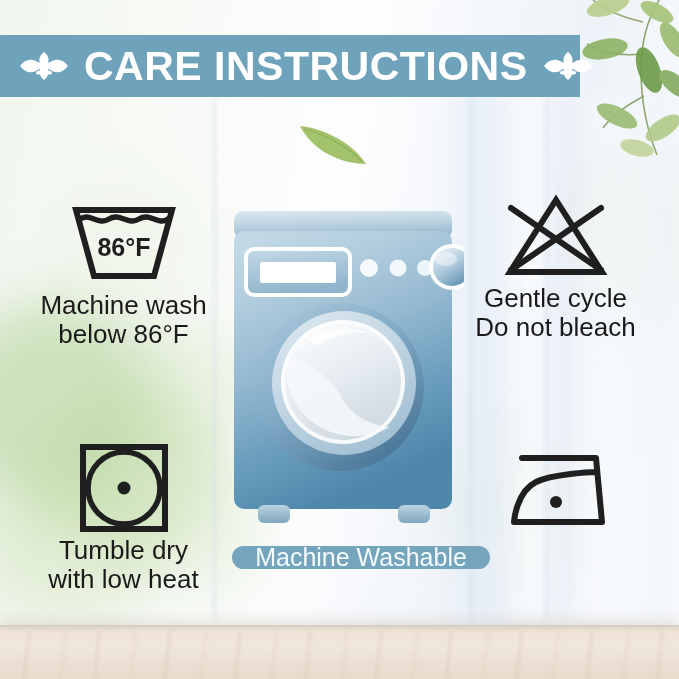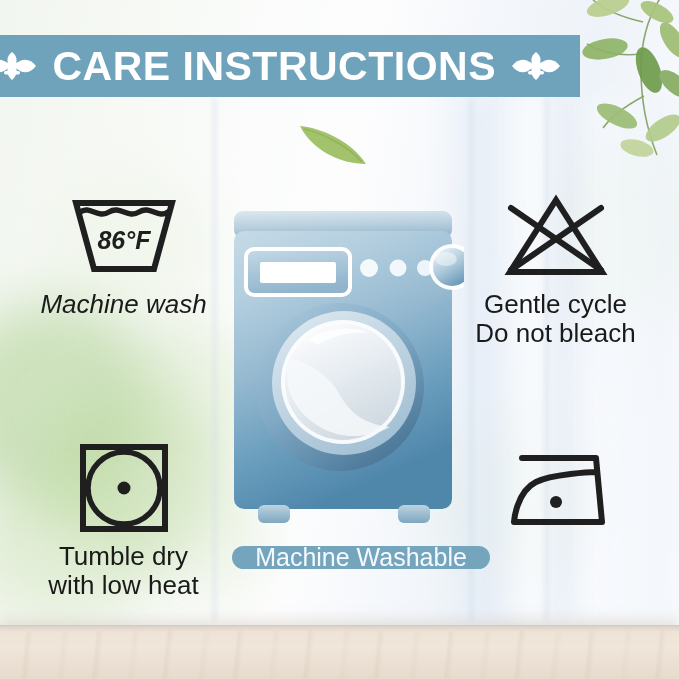--- a/index.html
+++ b/index.html
@@ -116,21 +116,21 @@
   
   .banner {
     position: absolute;
     left: 0;
     top: 35px;
     width: 580px;
     height: 62px;
     background: #6fa3bc;
     display: flex;
     align-items: center;
-    justify-content: flex-end;
+    justify-content: space-between;
     gap: 14px;
     box-sizing: border-box;
     padding: 0 18px;
   }
   .banner-title {
     color: #ffffff;
     font-size: 41px;
     font-weight: bold;
     letter-spacing: .5px;
     white-space: nowrap;
@@ -144,35 +144,35 @@
   .leaf-sprig { position: absolute; pointer-events: none; }
   .sprig-tr { right: -6px; top: -8px; width: 140px; height: 165px; }
   .float-leaf { left: 296px; top: 120px; width: 74px; height: 48px; }
 
   
   .cell {
     position: absolute;
     width: 215px;
     text-align: center;
   }
-  .cell-tl { left: 16px;  top: 188px; font-style: italic; }
+  .cell-tl { left: 16px;  top: 195px; }
   .cell-tr { left: 448px; top: 188px; }
   .cell-bl { left: 16px;  top: 440px; }
   .cell-br { left: 448px; top: 440px; }
 
   .sym {
     height: 96px;
     display: flex;
     align-items: center;
     justify-content: center;
   }
   .sym svg { display: block; }
 
   .cap {
-    margin-top: 6px;
+    margin-top: 0;
     color: #1a1a1a;
     font-size: 26px;
     line-height: 29px;
     font-family: "Liberation Sans", sans-serif;
     white-space: nowrap;
   }
 
   
   .machine {
     position: absolute;
@@ -290,20 +290,21 @@
 
   <div class="cell cell-tl">
     <div class="sym">
       <svg width="116" height="86" viewBox="0 0 116 86">
         <path d="M10 10 L106 10 L88 76 L28 76 Z" fill="none" stroke="#1f1f1f" stroke-width="6" stroke-linejoin="miter"></path>
         <path d="M14 19 C24 12 32 26 43 19 C54 12 62 26 73 19 C84 12 92 26 102 19" fill="none" stroke="#1f1f1f" stroke-width="5.5" stroke-linecap="round"></path>
         <text x="58" y="56" text-anchor="middle" font-family="Liberation Sans, sans-serif" font-size="25" font-weight="bold" fill="#1f1f1f">86°F</text>
       </svg>
     </div>
     <div class="cap">Machine wash</div>
+    <div class="cap" style="margin-top:0;">below 86°F</div>
   </div>
 
   <div class="cell cell-bl">
     <div class="sym">
       <svg width="96" height="96" viewBox="0 0 96 96">
         <rect x="7" y="7" width="82" height="82" fill="none" stroke="#1f1f1f" stroke-width="6"></rect>
         <circle cx="48" cy="48" r="36" fill="none" stroke="#1f1f1f" stroke-width="5.5"></circle>
         <circle cx="48" cy="48" r="6.5" fill="#1f1f1f"></circle>
       </svg>
     </div>

